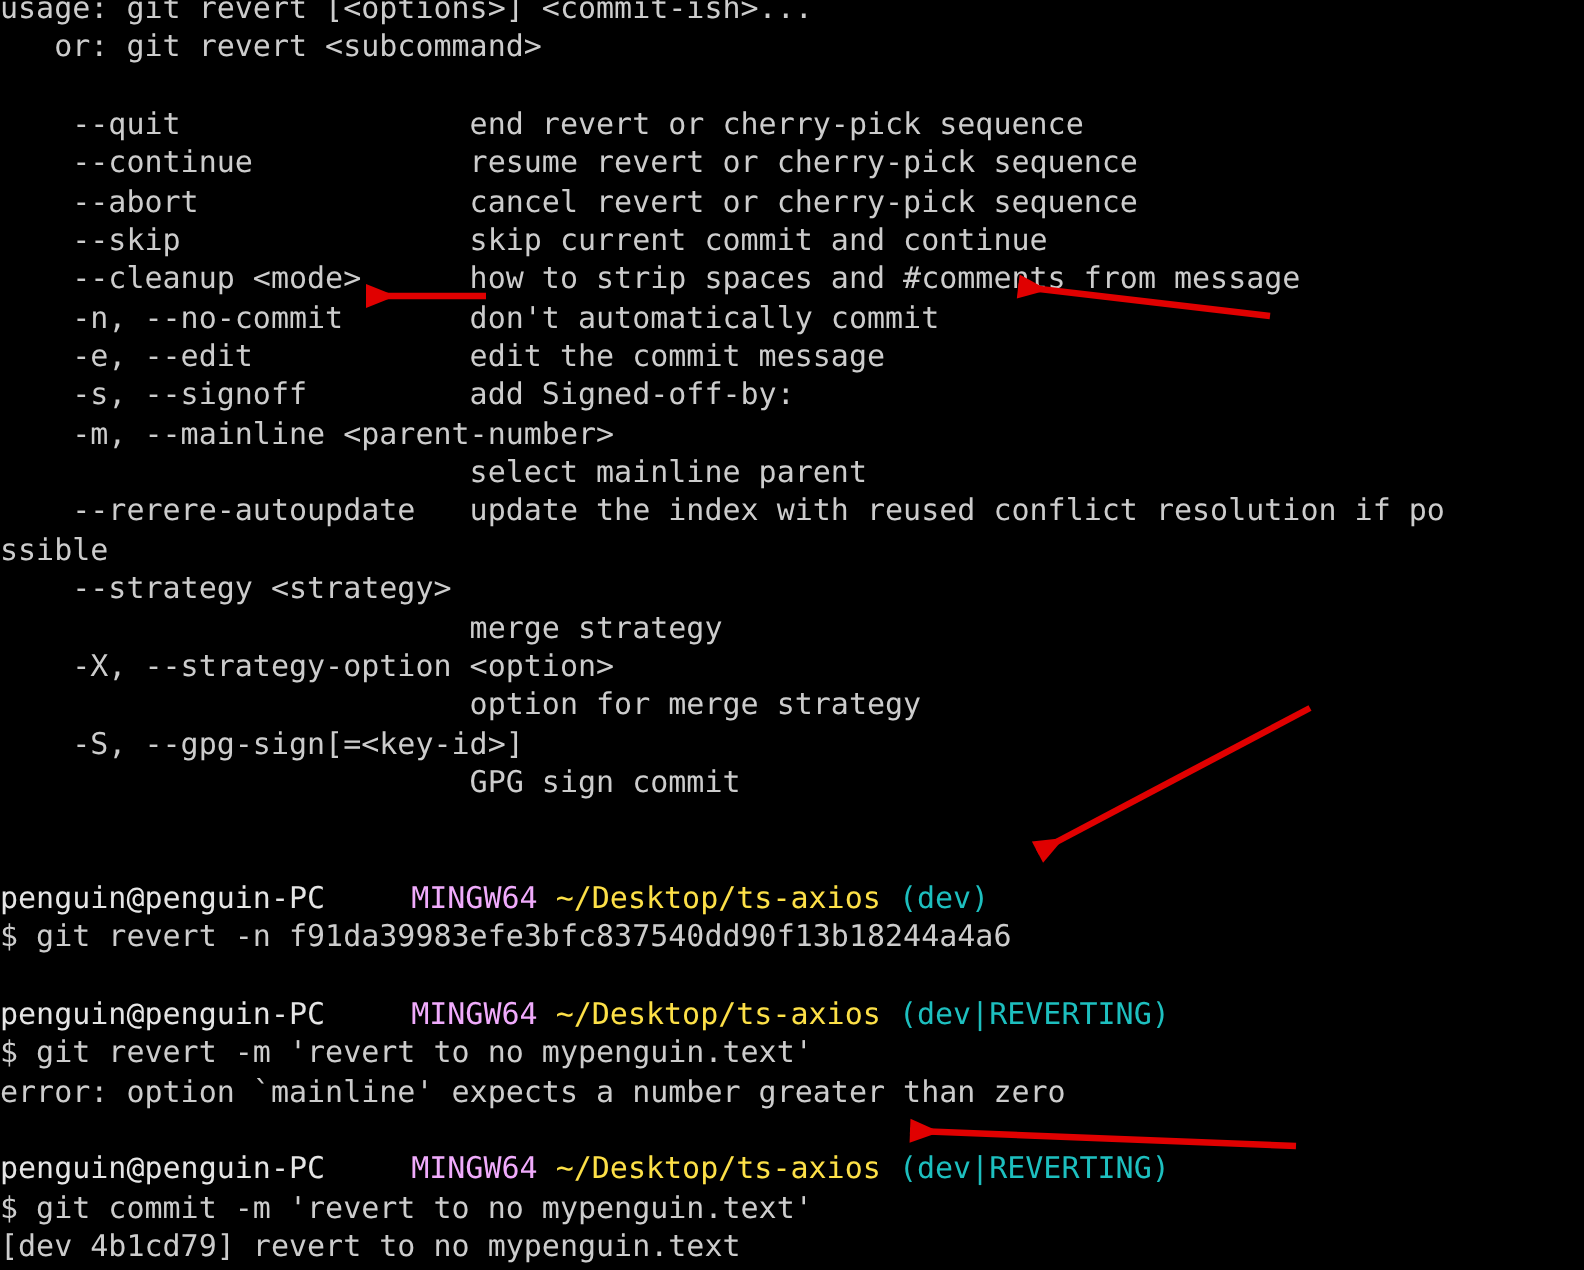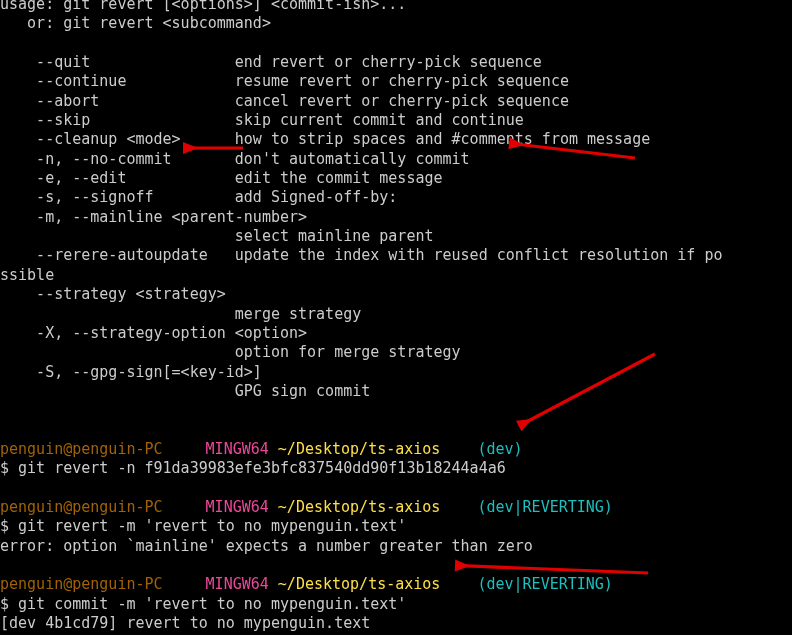--- a/index.html
+++ b/index.html
@@ -34,24 +34,24 @@
   }
   .row {
     height: 19.35px;
     white-space: pre;
     font-size: 15px;
     line-height: 19.35px;
   }
   .seg { white-space: pre; }
   
   .c-default { color: #cccccc; }
-  .c-green   { color: #a16207; }
-  .c-purple  { color: #ec4899; padding-left: 34px; }
+  .c-green   { color: #e5e5e5; }
+  .c-purple  { color: #f0abfc; padding-left: 34px; }
   .c-yellow  { color: #fde047; }
-  .c-cyan    { color: #1dbfbf; margin-left: 28px; }
+  .c-cyan    { color: #1dbfbf; }
 
   
   #annotations {
     position: absolute;
     left: 0;
     top: 0;
     width: 792px;
     height: 635px;
     pointer-events: none;
   }

